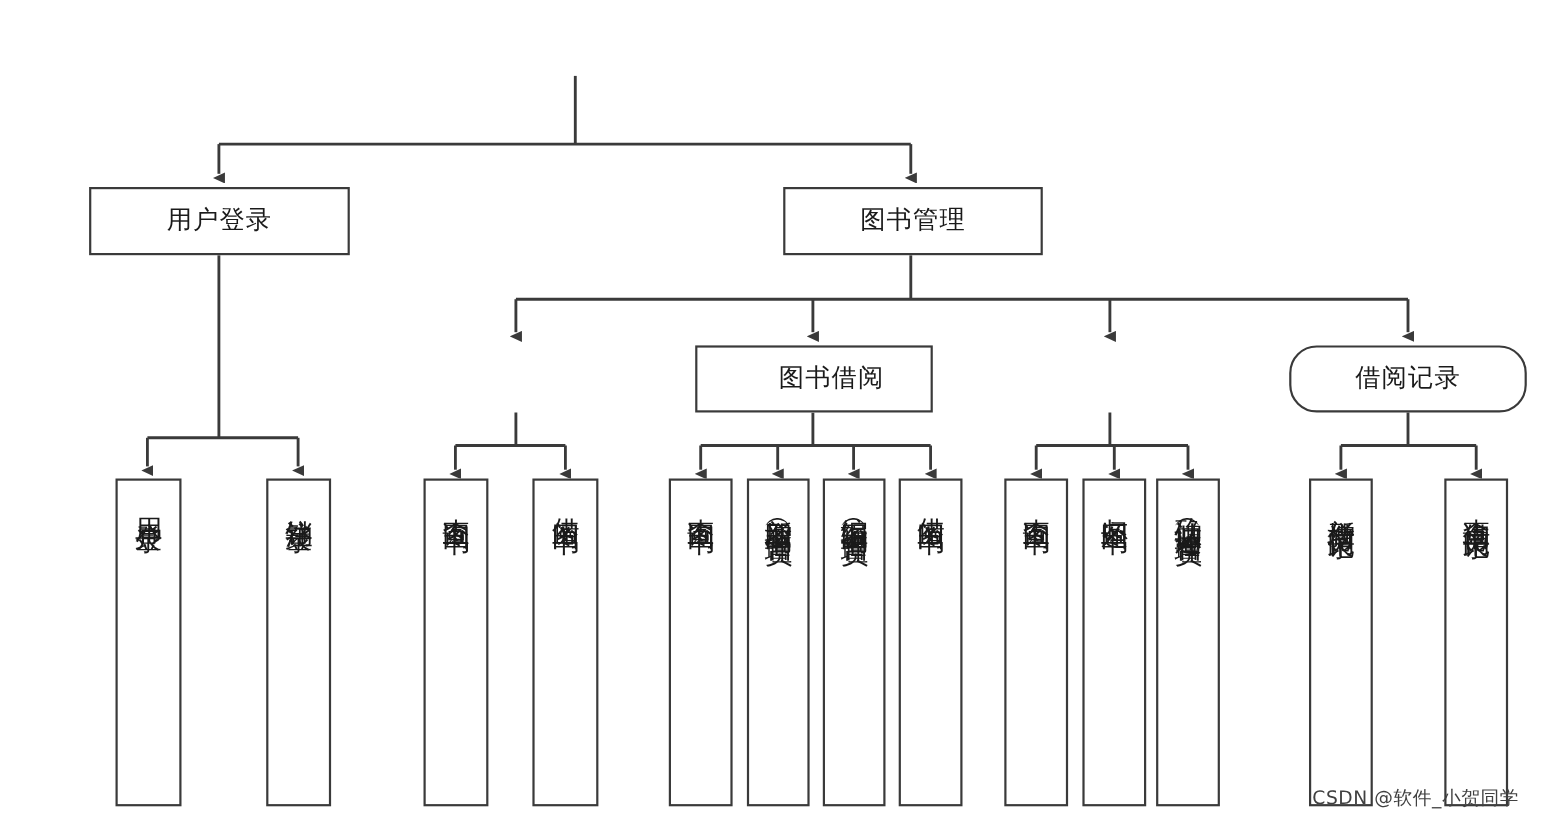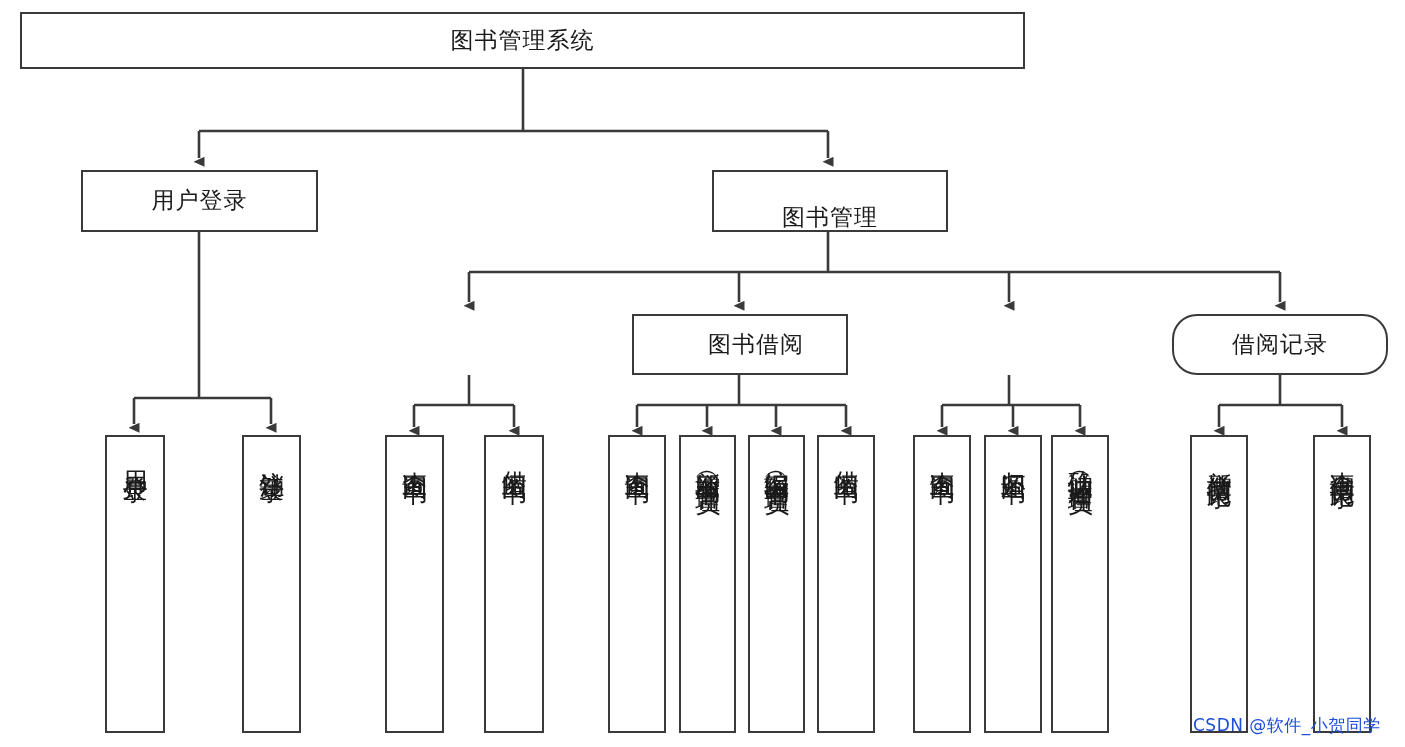--- a/index.html
+++ b/index.html
@@ -50,21 +50,21 @@
     text-orientation: upright;
     font-size: 25px;
     line-height: 1.18;
     letter-spacing: 3px;
     white-space: nowrap;
     color: #1a1a1a;
   }
   .watermark {
     position: absolute;
     font-size: 17px;
-    color: #1d4ed8;
+    color: #404040;
     letter-spacing: 0.5px;
     white-space: nowrap;
     user-select: none;
   }
 </style>
 </head>
 <body>
 
 <div id="stage">
 
@@ -111,28 +111,25 @@
       <path d="M1013,405 L1013,427" marker-end="url(#arrow)"></path>
       <path d="M1080,405 L1080,427" marker-end="url(#arrow)"></path>
 
       <path d="M1280,375 L1280,405"></path>
       <path d="M1219,405 L1342,405"></path>
       <path d="M1219,405 L1219,427" marker-end="url(#arrow)"></path>
       <path d="M1342,405 L1342,427" marker-end="url(#arrow)"></path>
     </g>
   </svg>
 
-  <div class="node h" style="left:20px; top:12px; width:1005px; height:57px;">
-    <span>图书管理系统</span>
-  </div>
 
   <div class="node h" style="left:81px; top:170px; width:237px; height:62px;">
     <span>用户登录</span>
   </div>
-  <div class="node h" style="left:712px; top:170px; width:236px; height:62px;align-items:flex-end;">
+  <div class="node h" style="left:712px; top:170px; width:236px; height:62px;">
     <span>图书管理</span>
   </div>
 
   <div class="node h" style="left:632px; top:314px; width:216px; height:61px;padding-left:32px;">
     <span>图书借阅</span>
   </div>
   <div class="node h" style="left:1172px; top:314px; width:216px; height:61px;border-radius:25px;">
     <span>借阅记录</span>
   </div>
 

